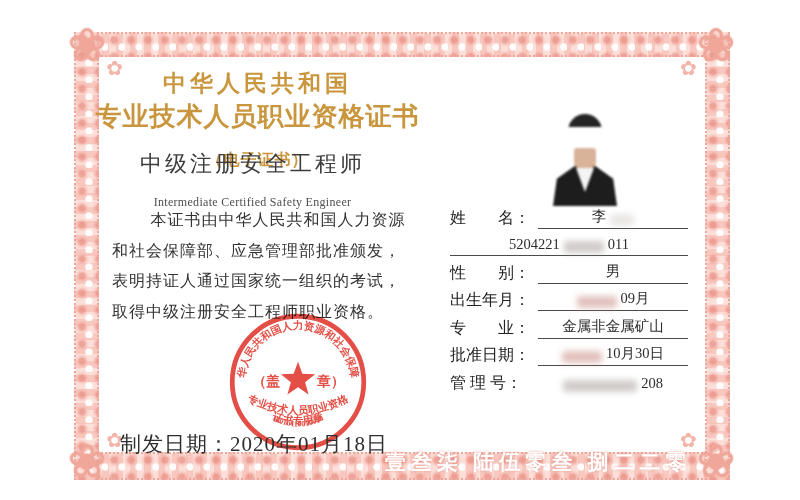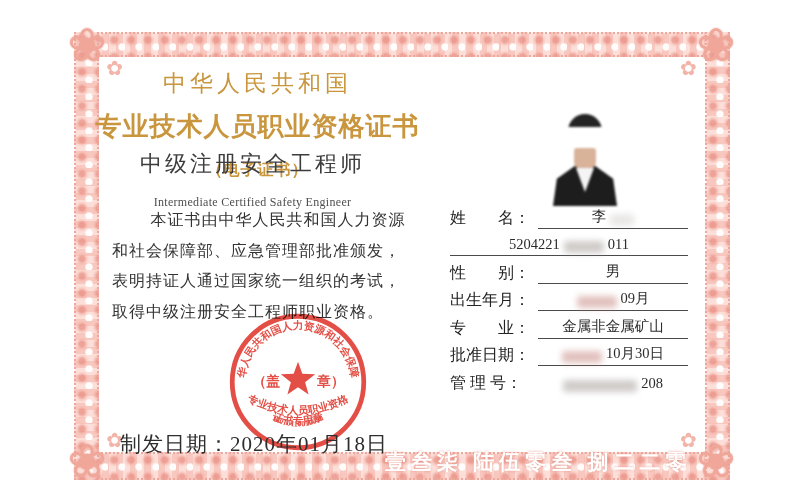--- a/index.html
+++ b/index.html
@@ -44,22 +44,22 @@
   .corner-tr { left: 686px; top: 16px; }
   .corner-bl { left: 57px;  top: 432px; }
   .corner-br { left: 686px; top: 432px; }
   .corner-tl .small-flower { right: -6px; bottom: -4px; }
   .corner-tr .small-flower { left: -6px;  bottom: -4px; }
   .corner-bl .small-flower { right: -6px; top: -4px; }
   .corner-br .small-flower { left: -6px;  top: -4px; }
 
   
   .title-block { position: absolute; left: 85px; top: 68px; width: 345px; text-align: center; color: #c9963e; }
-  .title-line1 { font-size: 23px; font-weight: 400; letter-spacing: 4px; }
-  .title-line2 { font-size: 26px; font-weight: 700; letter-spacing: 1px; margin-top: 10px; }
+  .title-line1 { font-size: 23px; font-weight: 700; letter-spacing: 4px; }
+  .title-line2 { font-size: 26px; font-weight: 700; letter-spacing: 1px; margin-top: 0; }
   .title-sub   { font-size: 16px; font-weight: 700; letter-spacing: 1px; margin-top: 16px; }
 
   .certname-block { position: absolute; left: 85px; top: 149px; width: 335px; text-align: center; }
   .certname-cn { font-size: 22px; font-weight: 400; letter-spacing: 3px; color: #3c3c3c; }
   .certname-en { font-size: 12px; color: #4e4e4e; margin-top: 16px; letter-spacing: 0.3px; }
 
   
   .paragraph { position: absolute; left: 112px; top: 205px; width: 322px; color: #333333;
                font-size: 16px; line-height: 30.5px; letter-spacing: 1px; }
   .paragraph .indent { text-indent: 2.4em; }

